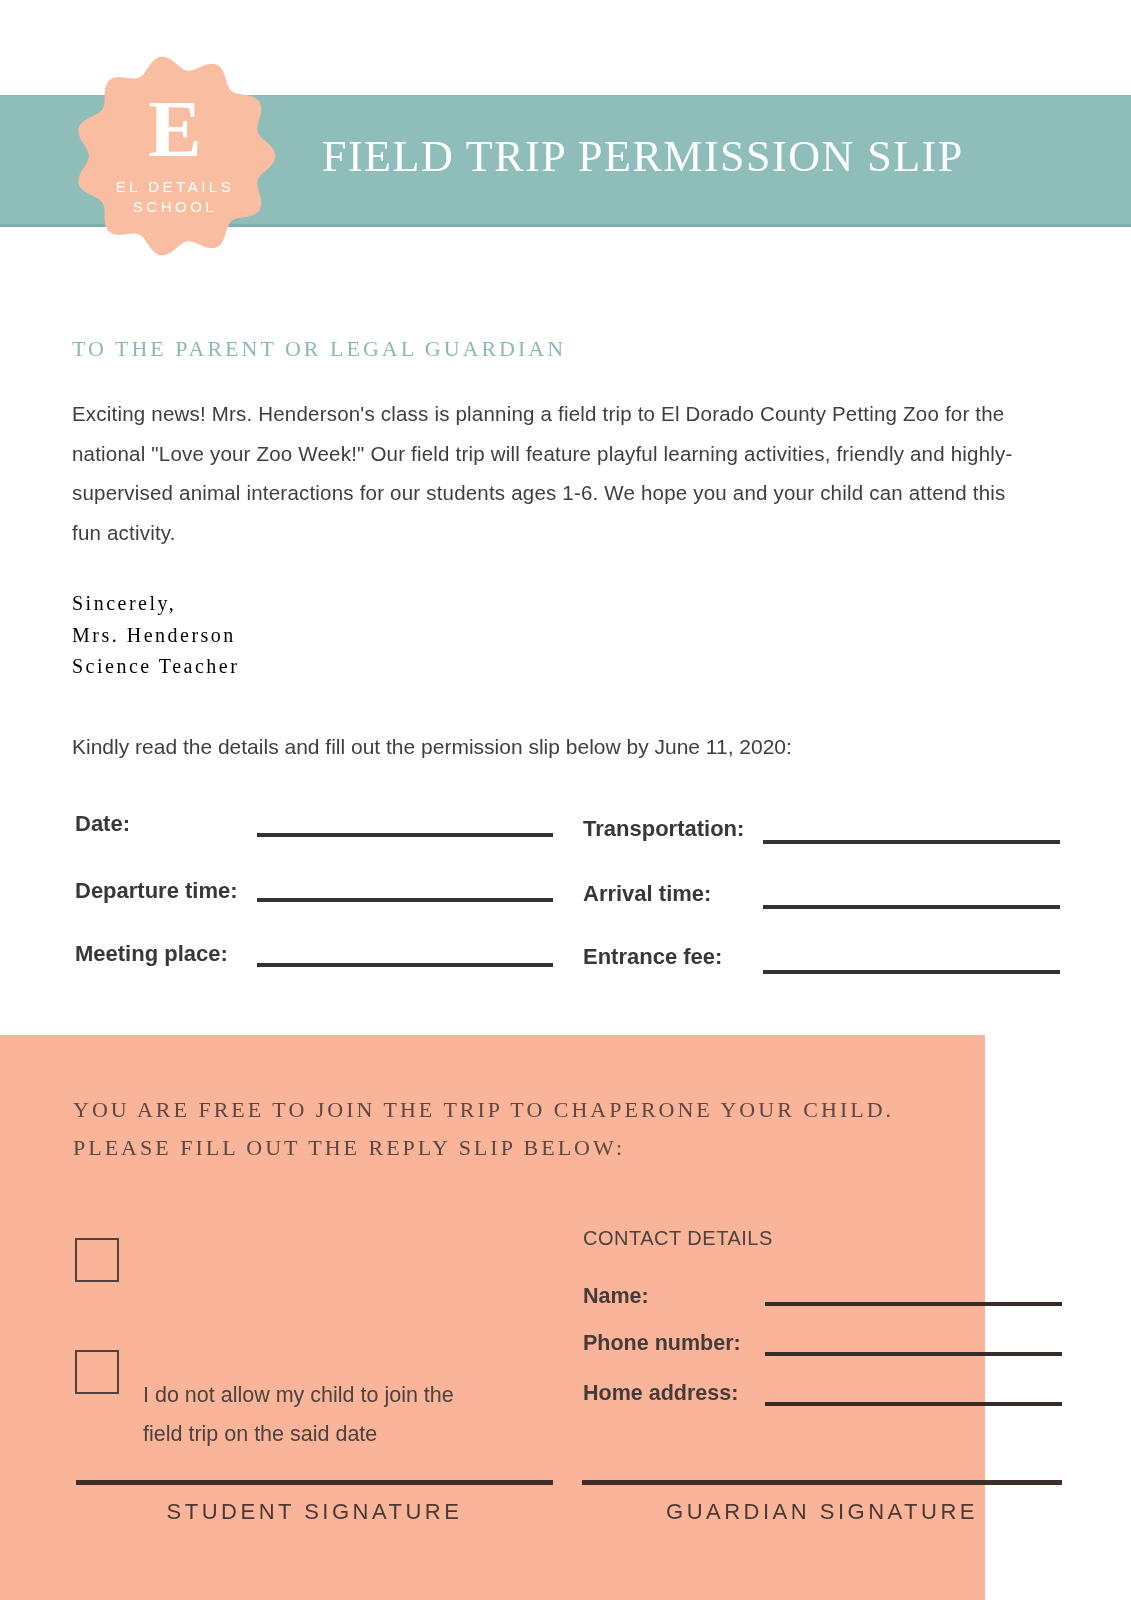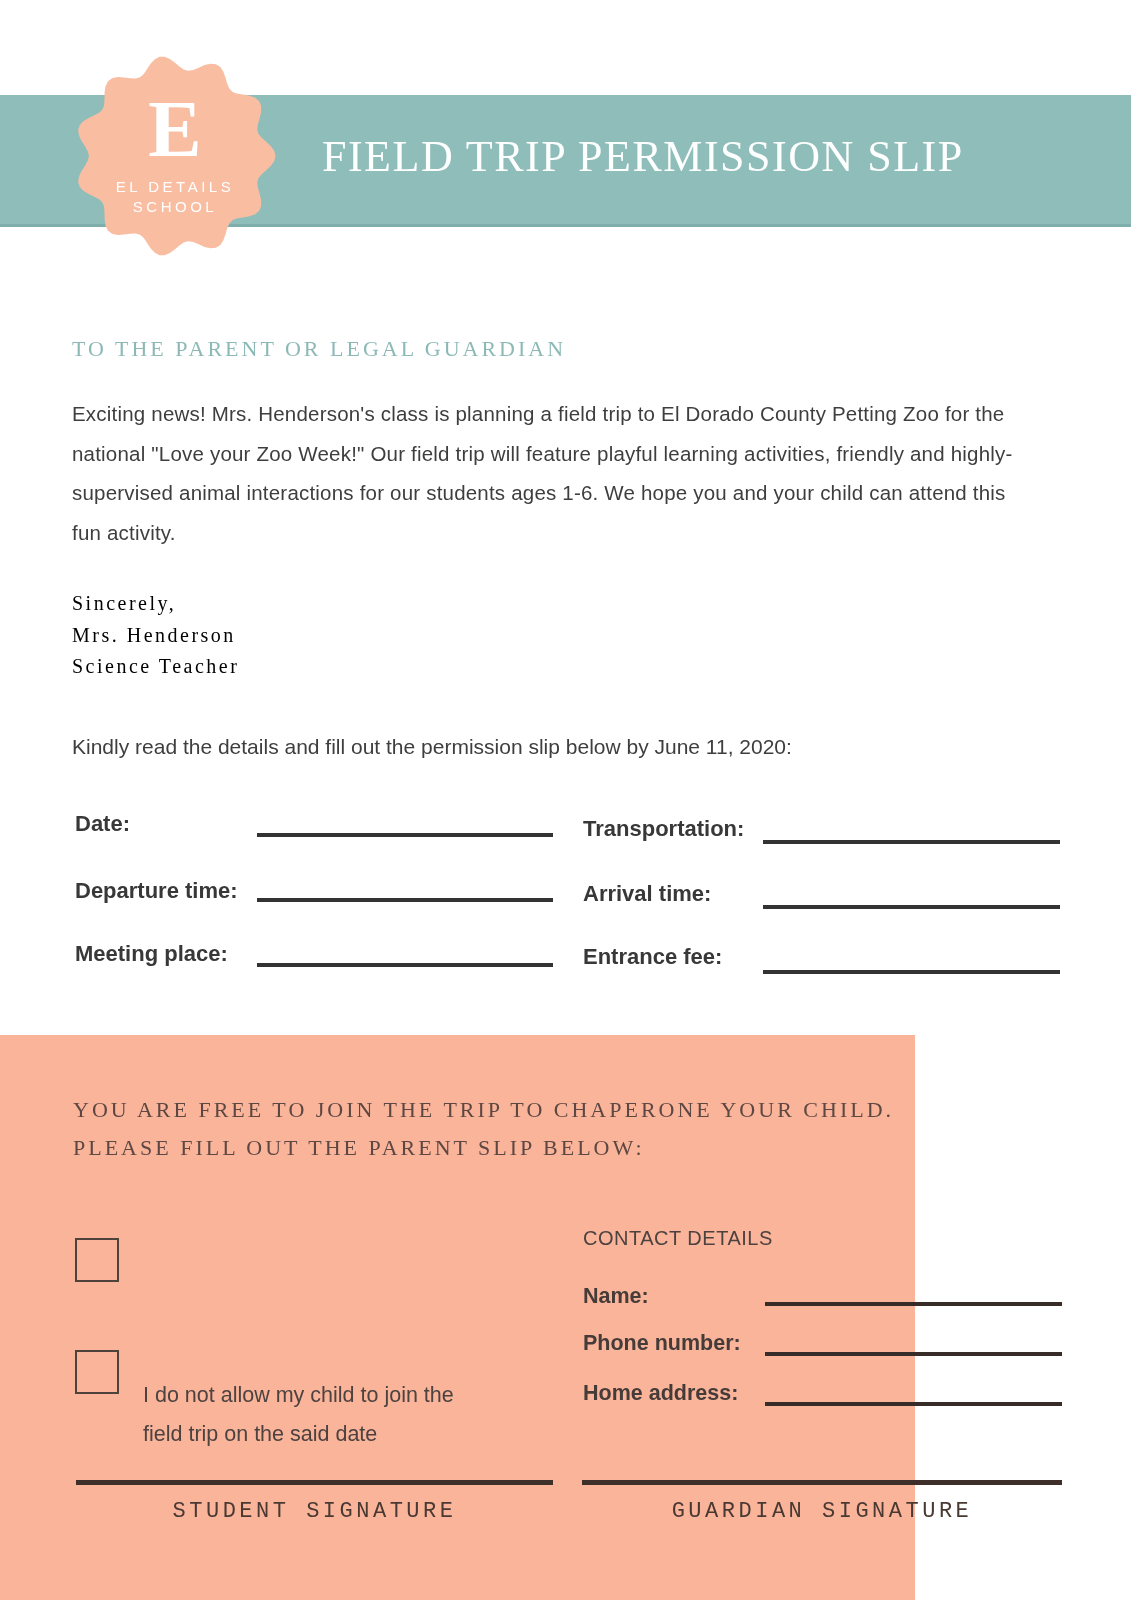--- a/index.html
+++ b/index.html
@@ -36,38 +36,38 @@
   .field-line{position:absolute;height:4px;background:#333333;}
   .fl-left{left:75px;}  .fl-right{left:583px;}
   .fl-l0{top:811px;} .fl-l1{top:878px;} .fl-l2{top:941px;}
   .fl-r0{top:816px;} .fl-r1{top:881px;} .fl-r2{top:944px;}
   .line-left{left:257px;width:296px;}
   .line-right{left:763px;width:297px;}
   .ln-l0{top:833px;} .ln-l1{top:898px;} .ln-l2{top:963px;}
   .ln-r0{top:840px;} .ln-r1{top:905px;} .ln-r2{top:970px;}
 
   
-  .reply{position:absolute;left:0;top:1035px;width:915px;height:565px;background:#F9B49A;}
+  .reply{position:absolute;left:0;top:1035px;width:985px;height:565px;background:#F9B49A;}
   .reply-heading{position:absolute;left:73px;top:56px;font-family:"Liberation Serif",serif;
                  font-size:22px;letter-spacing:3px;line-height:38px;color:#5D4742;white-space:nowrap;}
   .checkbox{position:absolute;left:75px;width:44px;height:44px;box-sizing:border-box;
             border:2px solid #4E423C;background:transparent;}
   .cb0{top:203px;} .cb1{top:315px;}
   .cb-label{position:absolute;left:143px;font-size:21.5px;line-height:38.5px;color:#4C4240;white-space:nowrap;}
   .cbl0{top:187px;} .cbl1{top:300px;margin-top:41px;}
   .contact-heading{position:absolute;left:583px;top:192px;font-weight:400;font-size:20px;
                    letter-spacing:0.5px;color:#4C4240;white-space:nowrap;}
   .contact-label{position:absolute;left:583px;font-weight:700;font-size:21.5px;color:#453B38;white-space:nowrap;}
   .cl0{top:249px;} .cl1{top:296px;} .cl2{top:346px;}
   .contact-line{position:absolute;left:765px;width:297px;height:4px;background:#382C28;}
   .cn0{top:267px;} .cn1{top:317px;} .cn2{top:367px;}
   .sig-line{position:absolute;top:445px;height:5px;background:#3E2F2A;}
   .sig-line.left{left:76px;width:477px;}
   .sig-line.right{left:582px;width:480px;}
-  .sig-label{position:absolute;top:464px;font-family:Liberation Mono, monospace;font-size:22px;
+  .sig-label{position:absolute;top:464px;font-family:Liberation Sans, sans-serif;font-size:22px;
              letter-spacing:3.5px;color:#4A3933;text-align:center;white-space:nowrap;}
   .sig-label.left{left:76px;width:477px;}
   .sig-label.right{left:582px;width:480px;}
 </style>
 </head>
 <body>
 
 <div class="page">
 
   <div class="banner">
@@ -104,21 +104,21 @@
   <div class="field-label fl-right fl-r0">Transportation:</div>
   <div class="field-line line-right ln-r0"></div>
   <div class="field-label fl-right fl-r1">Arrival time:</div>
   <div class="field-line line-right ln-r1"></div>
   <div class="field-label fl-right fl-r2">Entrance fee:</div>
   <div class="field-line line-right ln-r2"></div>
 
   <div class="reply">
     <div class="reply-heading">
       <div>YOU ARE FREE TO JOIN THE TRIP TO CHAPERONE YOUR CHILD.</div>
-      <div>PLEASE FILL OUT THE PARENT SLIP BELOW:</div>
+      <div>PLEASE FILL OUT THE REPLY SLIP BELOW:</div>
     </div>
 
     <div class="checkbox cb0"></div>
 
     <div class="checkbox cb1"></div>
     <div class="cb-label cbl1">
       <div>I do not allow my child to join the</div>
       <div>field trip on the said date</div>
     </div>
 

